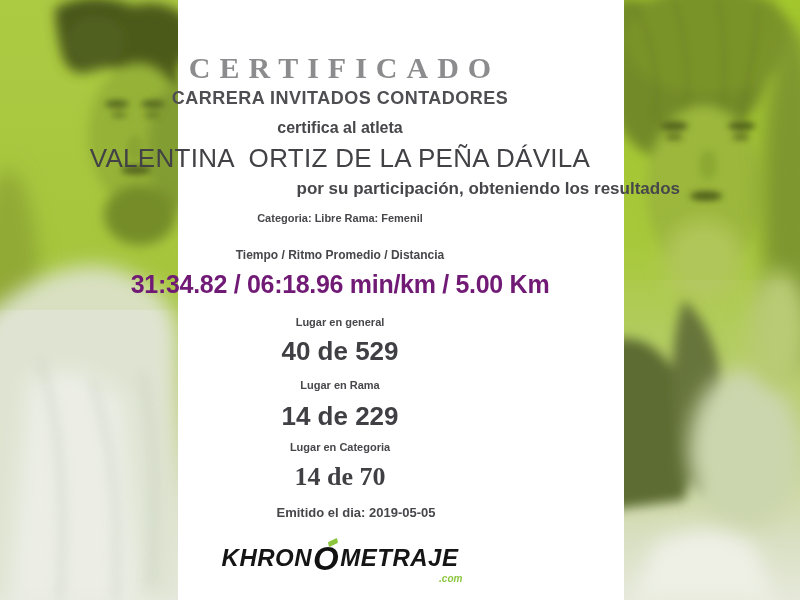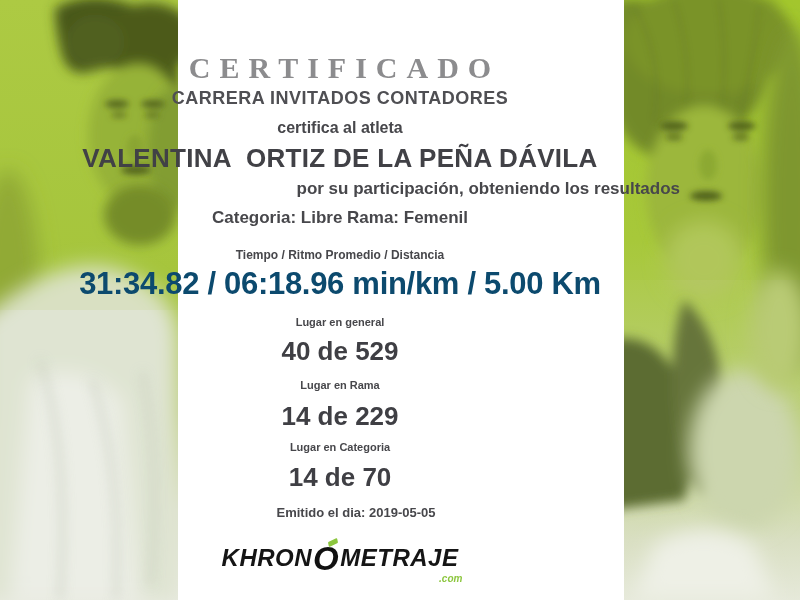--- a/index.html
+++ b/index.html
@@ -18,32 +18,32 @@
     text-align:center;padding-top:52px;box-sizing:border-box;z-index:2;
   }
   .cert-title{
     font-family:"Liberation Serif","DejaVu Serif",serif;
     font-weight:bold;font-size:30px;line-height:32px;
     letter-spacing:9px;text-indent:9px;color:#8c8c8e;
   }
   .cert-event{margin-top:3px;font-size:18px;line-height:22px;font-weight:bold;
     letter-spacing:.5px;color:#4f4f53;}
   .cert-certifies{margin-top:9px;font-size:16px;line-height:20px;font-weight:bold;color:#47474b;}
-  .athlete-name{margin-top:5px;font-size:26px;line-height:30px;font-weight:bold;
+  .athlete-name{margin-top:5px;font-size:26px;line-height:30px;font-weight:normal;
     color:#414146;white-space:pre;letter-spacing:.3px;}
   .cert-participation{margin-top:5px;font-size:17px;line-height:22px;font-weight:bold;color:#47474b;text-align:right;}
-  .cert-category{margin-top:7px;font-size:17px;line-height:22px;font-weight:bold;color:#47474b;}
+  .cert-category{margin-top:7px;font-size:11px;line-height:22px;font-weight:bold;color:#47474b;}
   .metrics-label{margin-top:16px;font-size:12px;line-height:20px;font-weight:bold;color:#47474b;}
-  .metrics-value{margin-top:3px;font-size:31px;line-height:32px;font-weight:bold;
-    letter-spacing:-.3px;color:#0c4a6e;}
+  .metrics-value{margin-top:3px;font-size:25px;line-height:32px;font-weight:bold;
+    letter-spacing:-.3px;color:#701a75;}
   .rank-label{font-size:11px;line-height:20px;font-weight:bold;color:#47474b;}
   .rank-value{font-size:26px;line-height:32px;font-weight:bold;color:#3f3f44;}
   .rl-0{margin-top:12px;} .rv-0{margin-top:3px;}
   .rl-1{margin-top:8px;}  .rv-1{margin-top:5px;}
-  .rl-2{margin-top:5px;}  .rv-2{margin-top:4px;}
+  .rl-2{margin-top:5px;}  .rv-2{margin-top:4px;font-family:Liberation Serif, serif;}
   .cert-issued{margin-top:12px;font-size:13px;line-height:16px;font-weight:bold;color:#47474b;padding-left:32px;}
   
   .logo{margin-top:17px;display:inline-block;position:relative;
     font-style:italic;font-weight:bold;color:#151515;
     font-size:24px;line-height:40px;letter-spacing:.5px;white-space:nowrap;}
   .logo-o{
     display:inline-block;position:relative;font-size:33px;line-height:28px;
     vertical-align:-4px;margin:0 1px;color:#111;
   }
   .logo-o::before{ 

